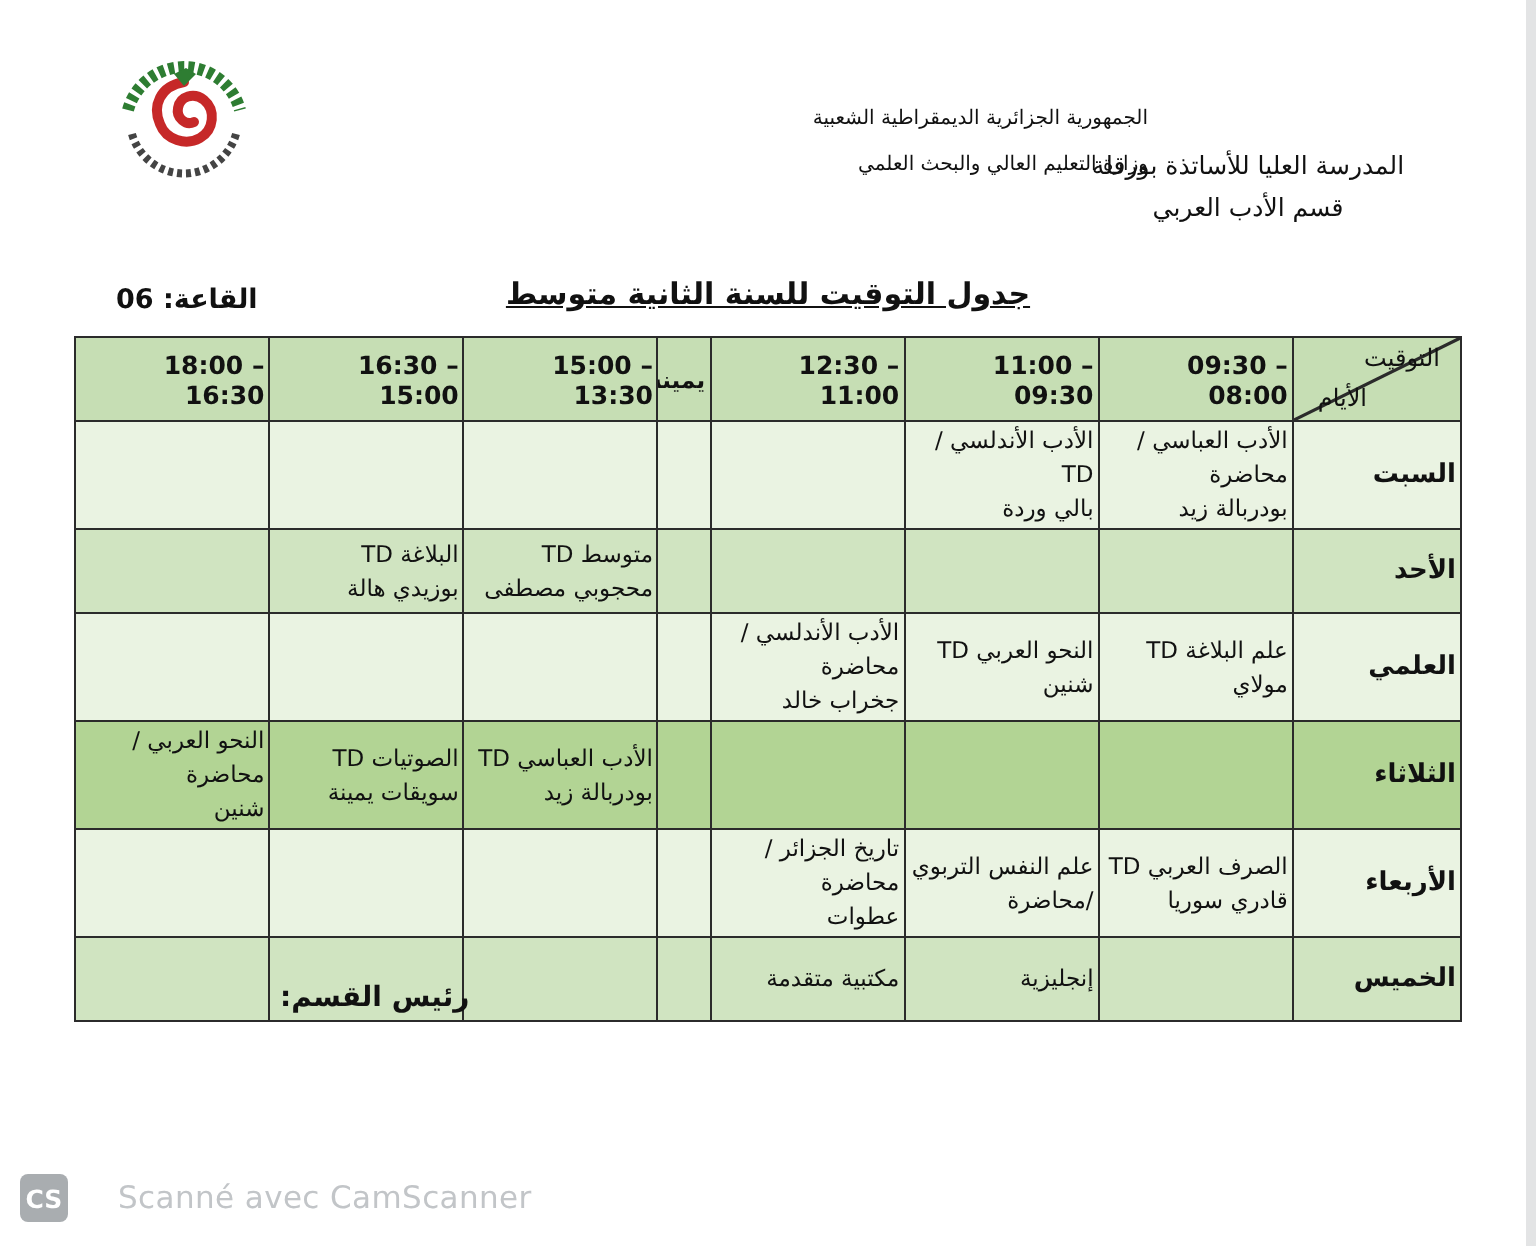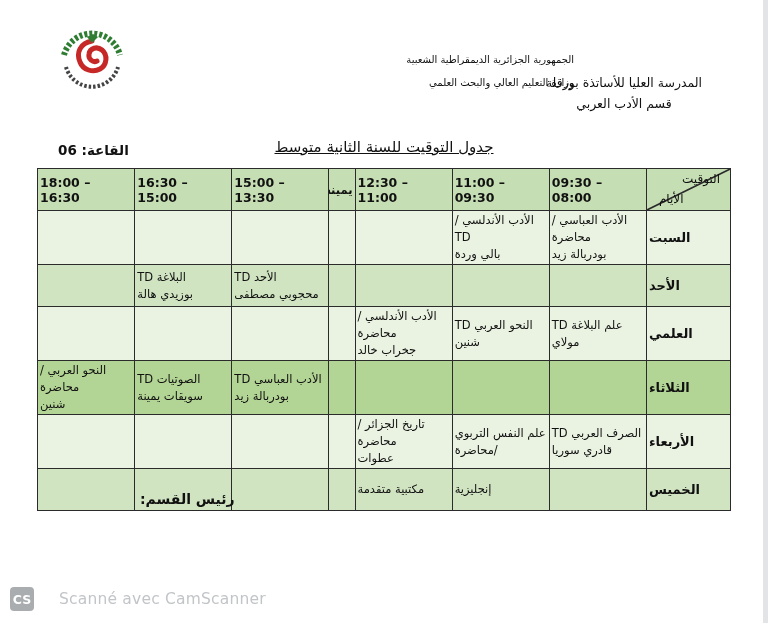--- a/index.html
+++ b/index.html
@@ -23,26 +23,26 @@
   .hdr-center{position:absolute;top:32px;left:254px;width:320px;text-align:right;
     font-size:10px;line-height:23px;direction:rtl;margin-top:16px;}
   .hdr-right{position:absolute;top:72px;right:34px;width:220px;text-align:center;
     font-size:12.5px;line-height:21px;direction:rtl;}
   .hdr-left{position:absolute;top:92px;left:26px;width:180px;text-align:center;
     font-size:12.5px;direction:rtl;}
   .logo{position:absolute;top:25px;left:54px;width:76px;height:66px;}
   
   .room{position:absolute;top:142px;left:58px;font-size:13.5px;font-weight:bold;direction:rtl;}
   .main-title{position:absolute;top:138px;left:0;width:100%;text-align:center;
-    font-size:15px;font-weight:normal;text-decoration:underline;direction:rtl;}
+    font-size:15px;font-weight:bold;text-decoration:underline;direction:rtl;}
   
   table.tt{position:absolute;top:168px;left:37px;border-collapse:collapse;direction:rtl;
     table-layout:fixed;width:694px;}
   table.tt td,table.tt th{border:1px solid var(--border);overflow:hidden;
-    text-align:left;vertical-align:middle;padding:1px 2px;}
+    text-align:right;vertical-align:middle;padding:1px 2px;}
   table.tt tr{height:42px;}
   col.c-day{width:84px;}
   col.c-slot{width:97px;}
   col.c-break{width:26px;}
   th.corner{position:relative;background:var(--header-green);font-weight:normal;}
   th.corner svg{position:absolute;inset:0;width:100%;height:100%;}
   .corner-top{position:absolute;top:3px;right:10px;font-size:12px;}
   .corner-bottom{position:absolute;bottom:3px;left:12px;font-size:12px;font-family:Liberation Serif, serif;}
   th.time-head{background:var(--header-green);font-size:12.5px;font-weight:bold;direction:ltr;}
   th.break-head{background:var(--header-green);font-size:11.5px;font-weight:bold;}
@@ -137,21 +137,21 @@
       <td class="cell"></td>
     </tr>
 
     <tr class="r-med">
       <td class="day">الأحد</td>
       <td class="cell"></td>
       <td class="cell"></td>
       <td class="cell"></td>
       <td class="cell"></td>
       <td class="cell">
-            <div class="l1">الأحد TD</div>
+            <div class="l1">متوسط TD</div>
             <div class="l2">محجوبي مصطفى</div>
           </td>
       <td class="cell">
             <div class="l1">البلاغة TD</div>
             <div class="l2">بوزيدي هالة</div>
           </td>
       <td class="cell"></td>
     </tr>
 
     <tr class="r-light">

